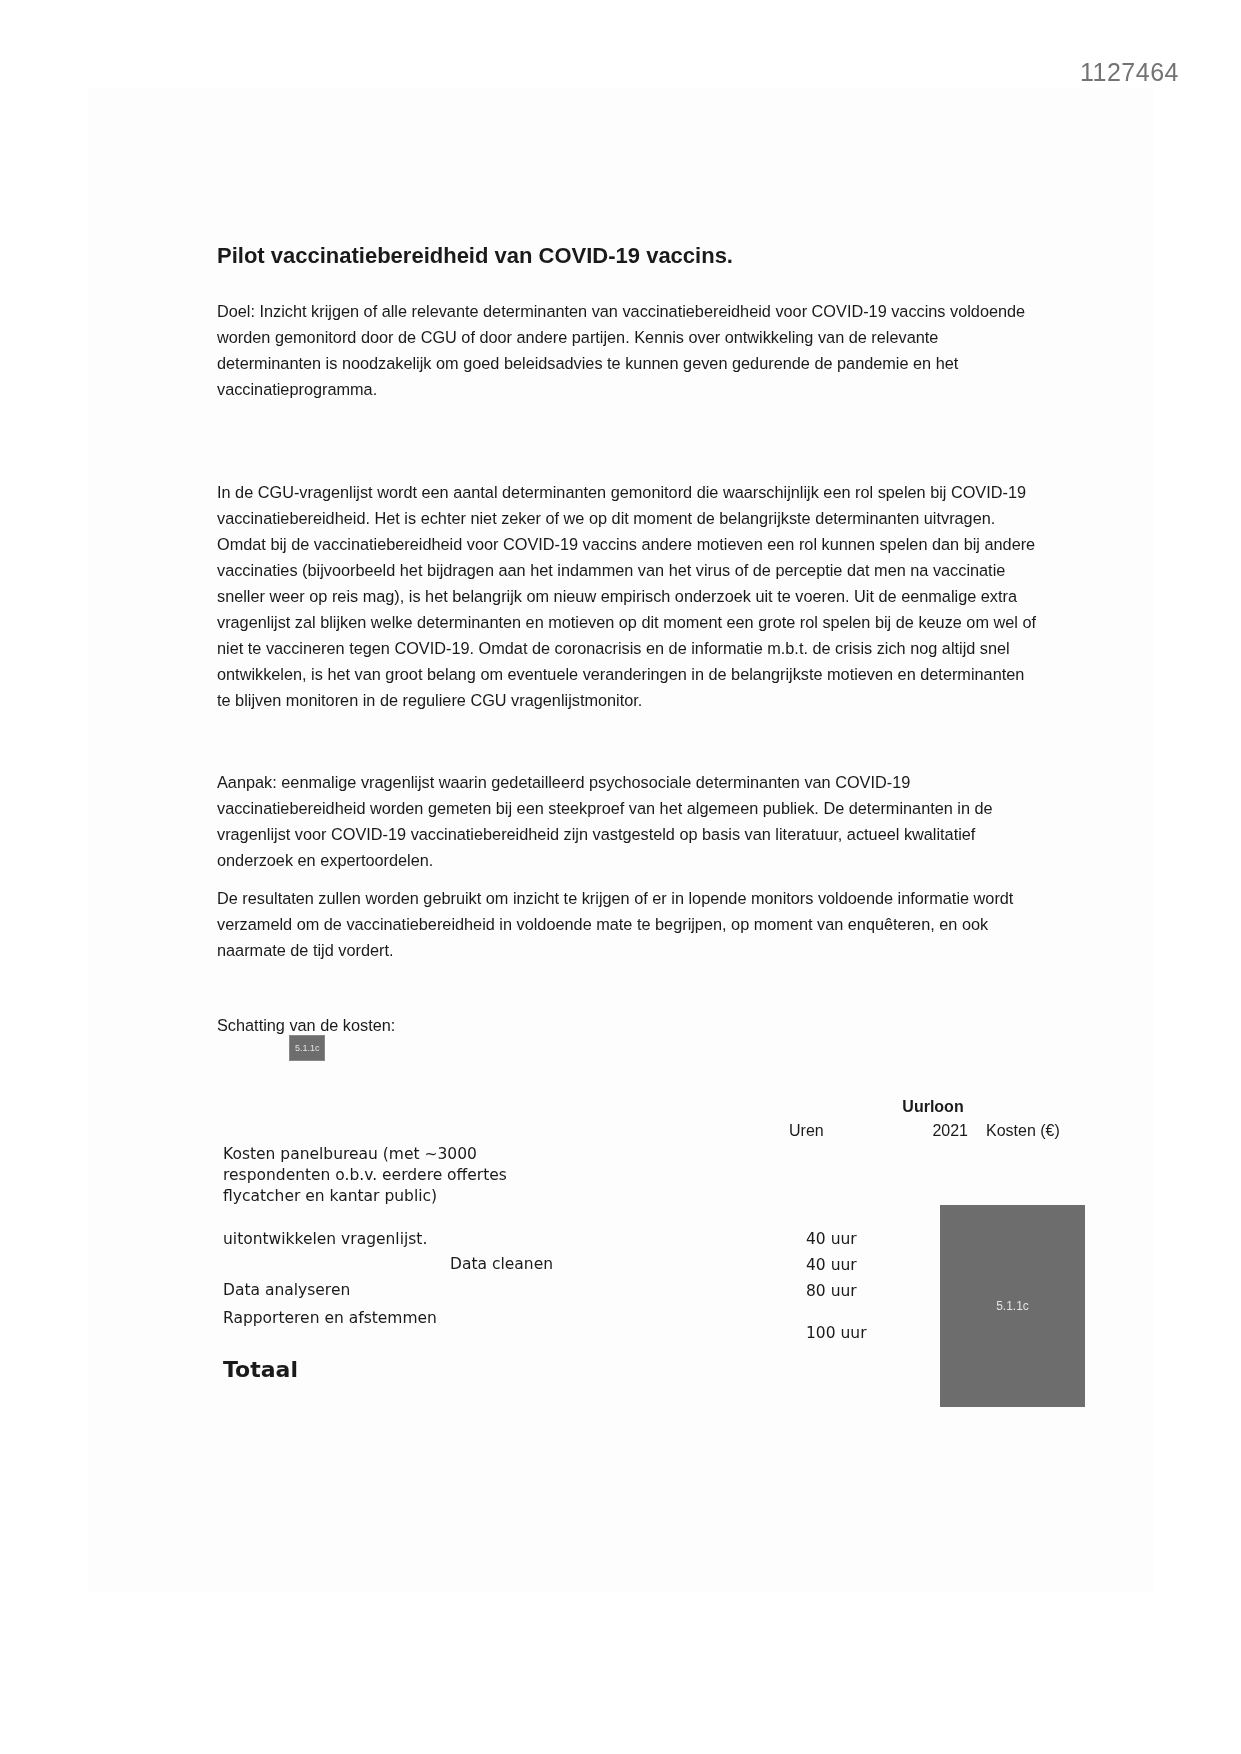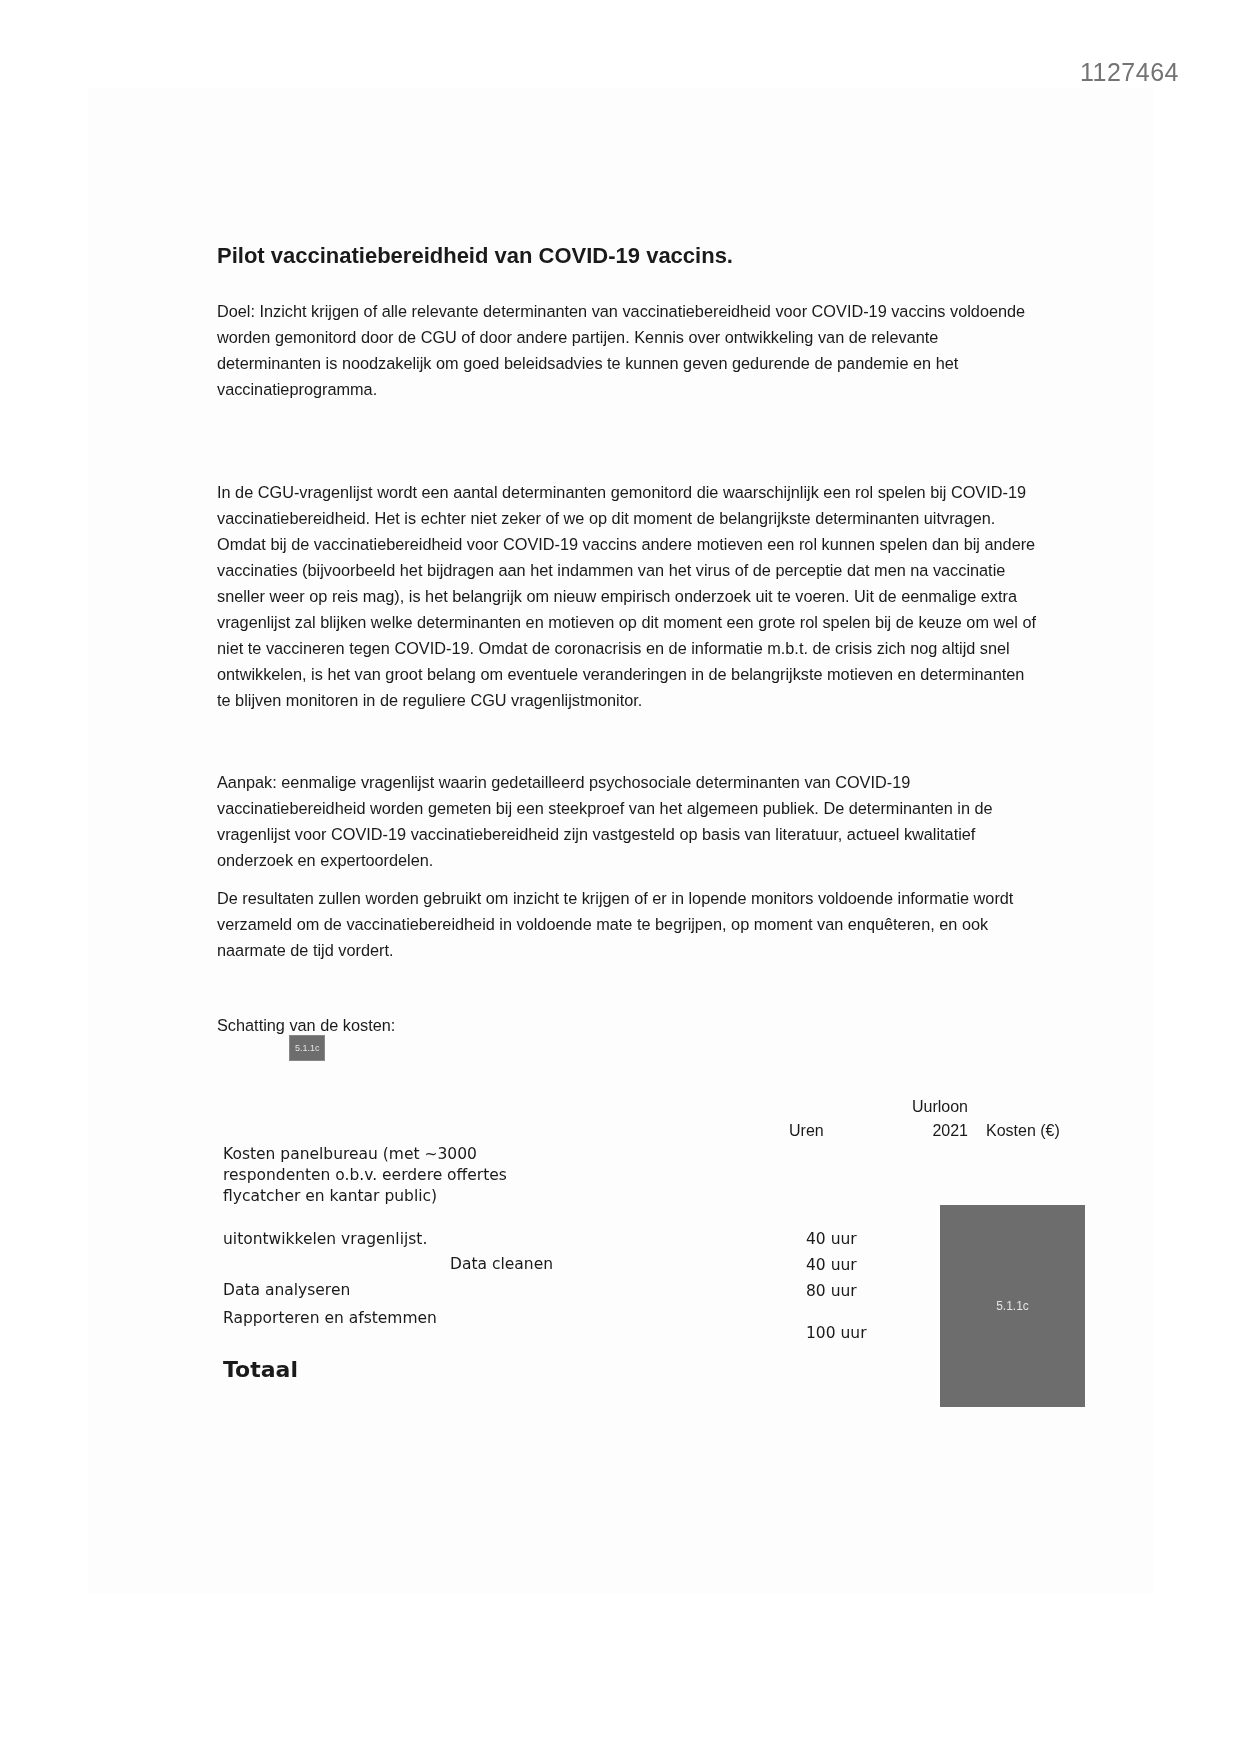--- a/index.html
+++ b/index.html
@@ -35,21 +35,21 @@
 <div class="content p3">Aanpak: eenmalige vragenlijst waarin gedetailleerd psychosociale determinanten van COVID-19 vaccinatiebereidheid worden gemeten bij een steekproef van het algemeen publiek. De determinanten in de vragenlijst voor COVID-19 vaccinatiebereidheid zijn vastgesteld op basis van literatuur, actueel kwalitatief onderzoek en expertoordelen.</div>
 <div class="content p4">De resultaten zullen worden gebruikt om inzicht te krijgen of er in lopende monitors voldoende informatie wordt verzameld om de vaccinatiebereidheid in voldoende mate te begrijpen, op moment van enquêteren, en ook naarmate de tijd vordert.</div>
 
 <div class="cost-line">
   <span>Schatting van de kosten:</span>
   <span class="redact-small">5.1.1c</span>
 </div>
 
 <div class="table">
   <div class="hdr" style="left:566px; top:27px;">Uren</div>
-  <div class="hdr" style="left:675px; top:3px; width:70px; text-align:right;">Uurloon</div>
+  <div class="hdr" style="left:675px; top:3px; width:70px; text-align:center;font-weight:bold;">Uurloon</div>
   <div class="hdr" style="left:675px; top:27px; width:70px; text-align:right;">2021</div>
   <div class="hdr" style="left:763px; top:27px;">Kosten (€)</div>
 
   <div class="row-label" style="top:49px;">Kosten panelbureau (met ~3000 respondenten o.b.v. eerdere offertes flycatcher en kantar public)</div>
 
   <div class="row-label" style="top:134px;">uitontwikkelen vragenlijst.</div>
   <div class="row-hours" style="top:135px;">40 uur</div>
 
   <div class="row-label" style="top:159px;text-align:right;">Data cleanen</div>
   <div class="row-hours" style="top:161px;">40 uur</div>

